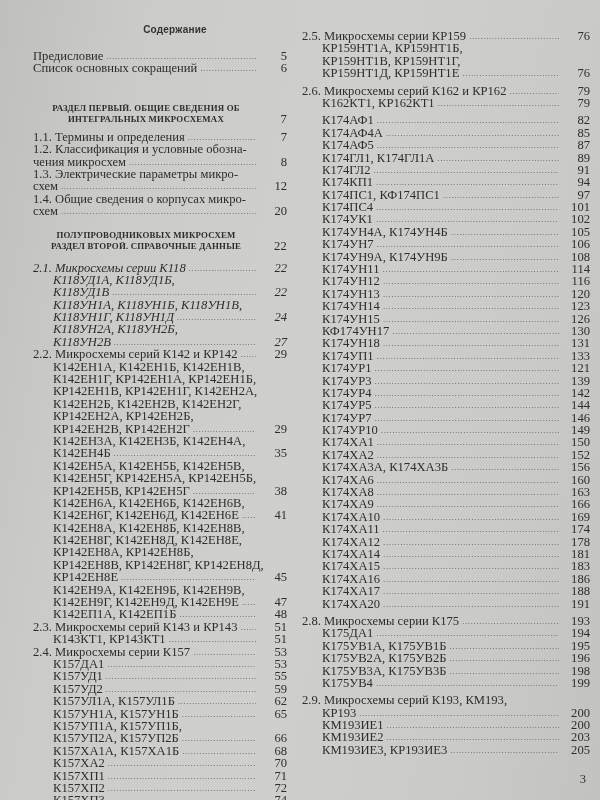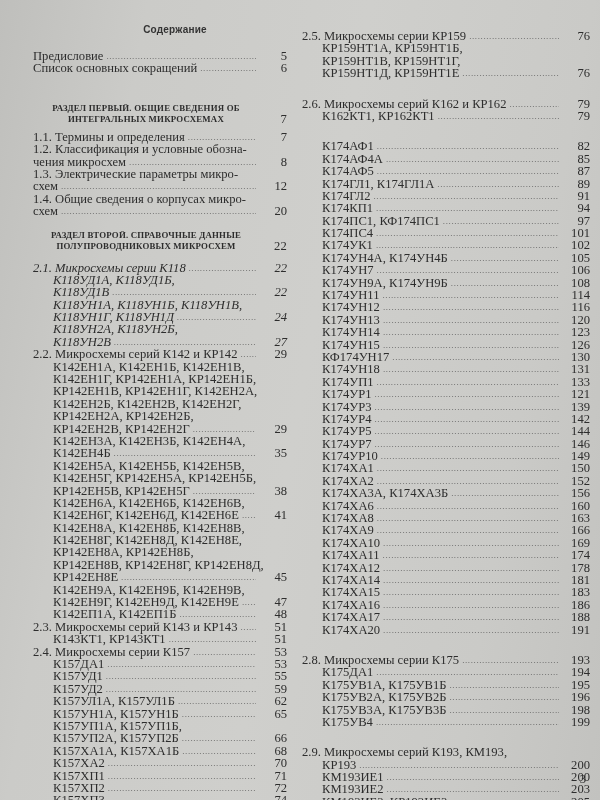--- a/index.html
+++ b/index.html
@@ -33,21 +33,21 @@
     height: 12.4px; position: relative;
   }
   .toc-line .dots::after {
     content: "..............................................................................................................................................";
     position: absolute; left: 0; bottom: 0; font-size: 9px; letter-spacing: 0.6px; color: #555;
   }
   .toc-line .pg { flex: 0 0 auto; width: 28px; text-align: right; }
   .toc-line.nodots .dots::after { content: ""; }
 
   .entry { margin: 0; }
-  .entry.gap { margin-top: 18px; }
+  .entry.gap { margin-top: 5px; }
   .indent-item { padding-left: 20px; }
 
   .part-heading {
     font-size: 8.8px; font-weight: bold; text-transform: uppercase;
     letter-spacing: 0.2px; line-height: 11px; text-align: center;
     margin-top: 10px; margin-bottom: 6px; position: relative;
     padding-right: 28px;
   }
   .part-heading .pg {
     position: absolute; right: 0; bottom: 0; width: 28px; text-align: right;
@@ -113,22 +113,22 @@
           <span class="pg"></span>
         </div>
         <div class="toc-line">
           <span class="txt">схем</span>
           <span class="dots"></span>
           <span class="pg">20</span>
         </div>
       </div>
 
     <div class="part-heading" style="margin-top:12px;">
+      <div>полупроводниковых микросхем</div>
       <div>Раздел второй. Справочные данные</div>
-      <div>полупроводниковых микросхем</div>
       <span class="pg">22</span>
     </div>
 
     <div id="left-s2_1" style="margin-top: 10px; font-style: italic;">
         <div class="toc-line">
           <span class="txt">2.1. Микросхемы серии К118</span>
           <span class="dots"></span>
           <span class="pg">22</span>
         </div>
         <div class="toc-line nodots indent-item">

